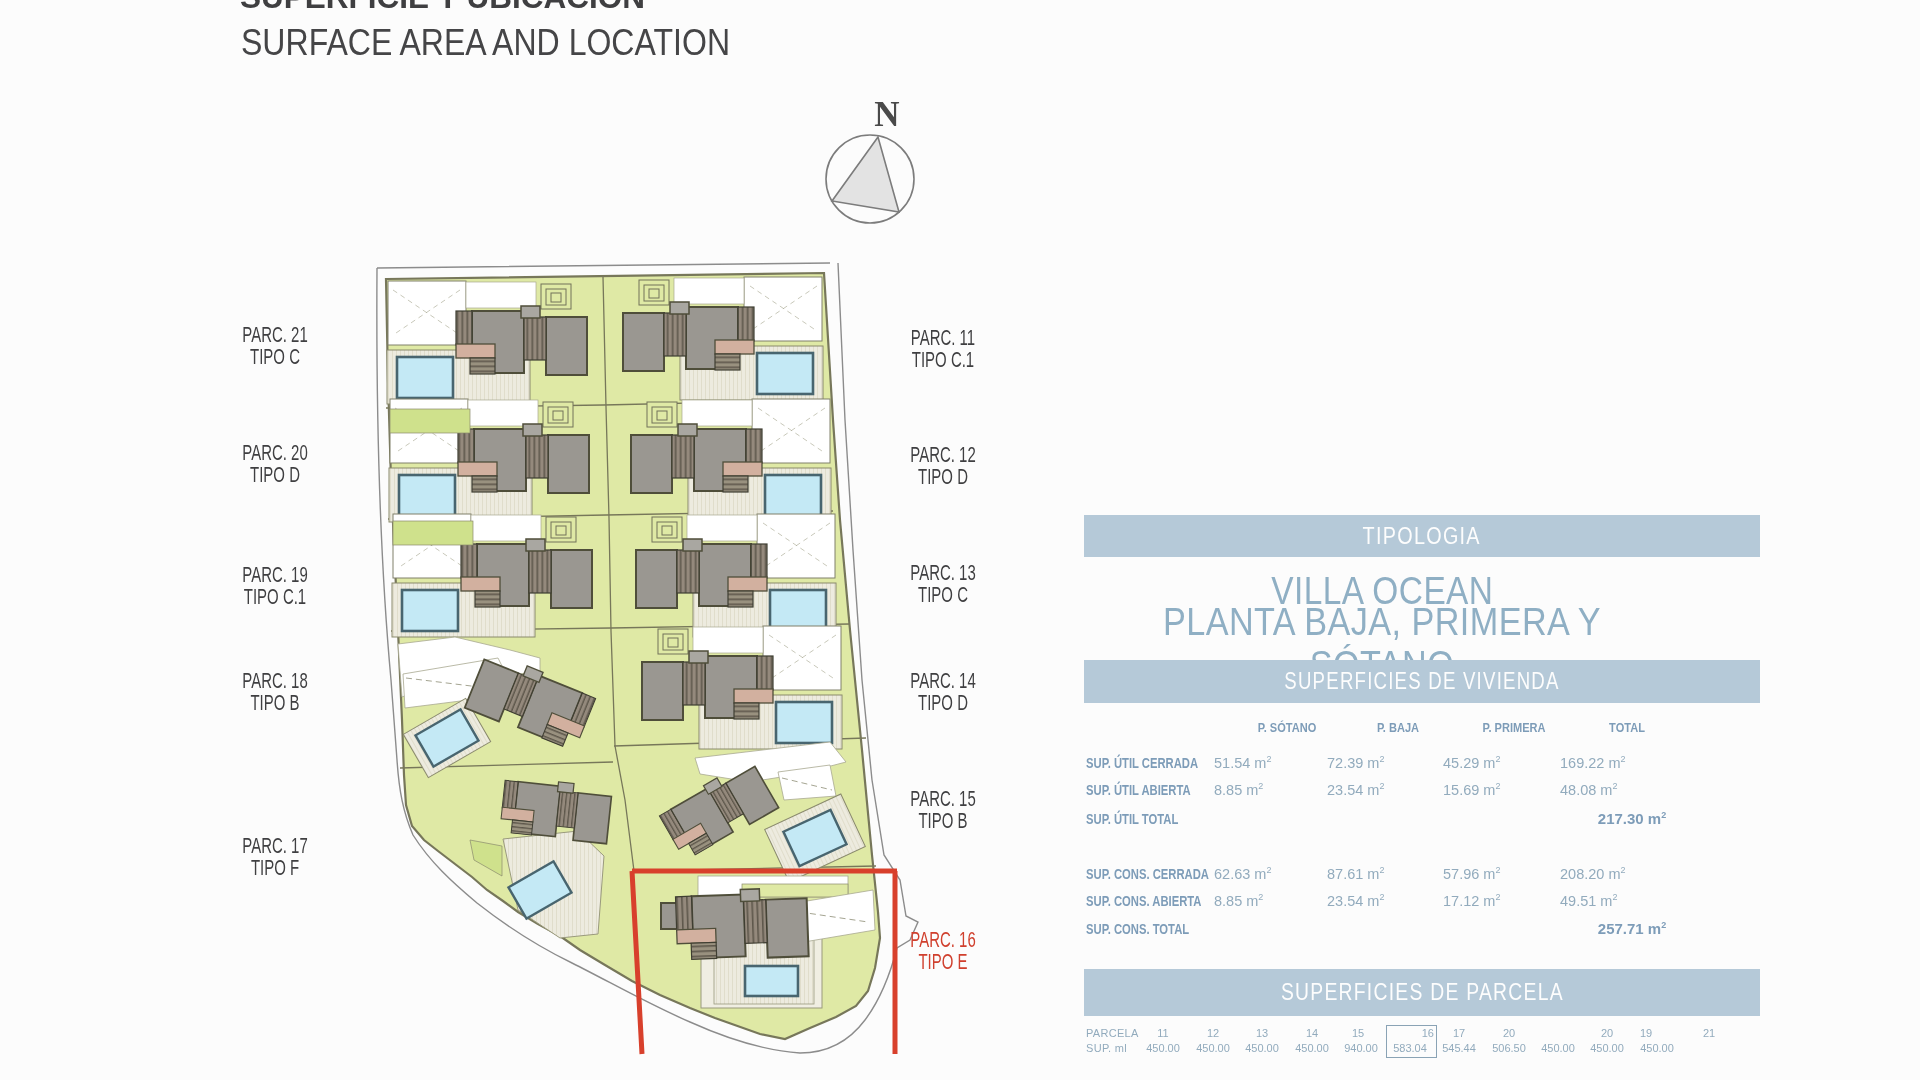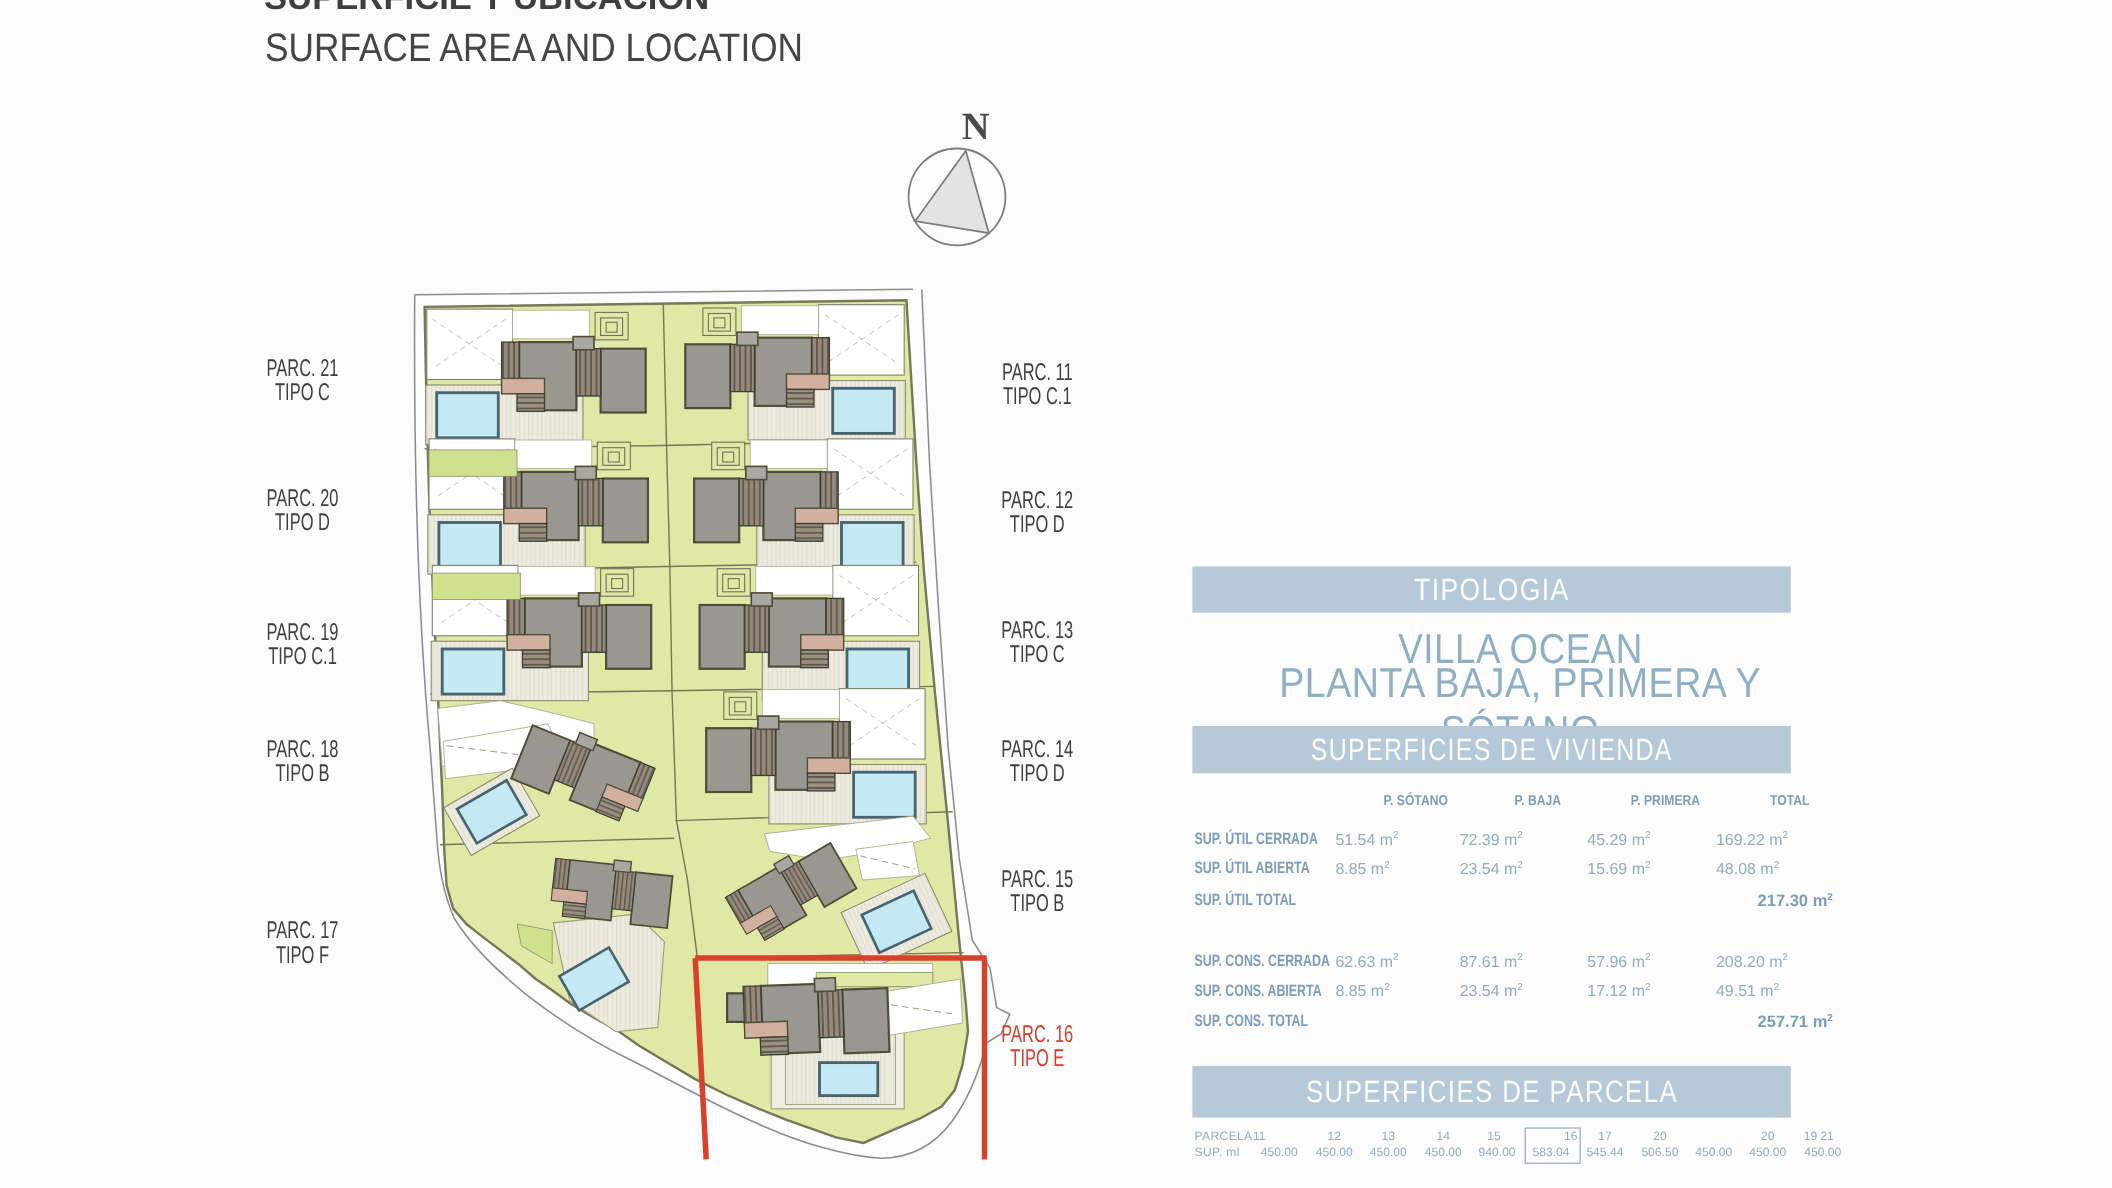--- a/index.html
+++ b/index.html
@@ -1,19 +1,19 @@
 <!DOCTYPE html>
 <html><head>
 <meta charset="utf-8">
 <style>
   html,body{margin:0;padding:0}
   body{width:1920px;height:1080px;background:#fcfcfc;font-family:"Liberation Sans",sans-serif;position:relative;overflow:hidden}
   .abs{position:absolute}
   .lbl{position:absolute;width:220px;text-align:center;font-size:22px;line-height:22px;color:#3f3f41;transform:scaleX(0.68)}
-  .band{position:absolute;left:1084px;width:544px;height:42px;background:#b5c9d8;color:#fdfdfd;text-align:center;font-size:28px;letter-spacing:1.5px}
+  .band{position:absolute;left:1084px;width:676px;height:42px;background:#b5c9d8;color:#fdfdfd;text-align:center;font-size:23px;letter-spacing:1.5px}
   .bluetxt{position:absolute;left:1084px;width:596px;text-align:center;color:#8fafc4;font-size:38px;letter-spacing:0.5px}
   .rowlab{position:absolute;left:1086px;font-size:15px;font-weight:bold;color:#7d9cb8;transform:scaleX(0.75);transform-origin:0 0}
   .val{position:absolute;width:140px;text-align:left;font-size:14.5px;color:#92abbd}
   .valb{position:absolute;width:150px;text-align:center;font-size:15px;font-weight:bold;color:#7d9cb8}
   .hdr{position:absolute;width:140px;text-align:center;font-size:13px;font-weight:bold;color:#7d9cb8;letter-spacing:0px;transform:scaleX(0.85)}
   sup{font-size:9px}
   .sx{display:inline-block;transform-origin:center}
 </style>
 </head>
 <body>
@@ -231,31 +231,31 @@
 
 <div class="rowlab" style="top:920px">SUP. CONS. TOTAL</div>
 <div class="valb" style="left:1557px;top:920px">257.71 m<sup>2</sup></div>
 
 <div class="band" style="top:969px;line-height:47px;height:47px"><span class="sx" style="transform:scaleX(0.84)">SUPERFICIES DE PARCELA</span></div>
 
 <div class="abs" style="left:1086px;top:1027px;font-size:11px;color:#92abbd;letter-spacing:0.3px">PARCELA</div>
 <div class="abs" style="left:1086px;top:1042px;font-size:11px;color:#92abbd;letter-spacing:0.3px">SUP. ml</div>
 
 <div class="abs" style="top:1027px;left:0px;font-size:11px;color:#92abbd">
-  <span class="abs" style="left:1139px;width:48px;">11</span>
+  <span class="abs" style="left:1139px;width:48px;text-align:center">11</span>
   <span class="abs" style="left:1189px;width:48px;text-align:center">12</span>
   <span class="abs" style="left:1238px;width:48px;text-align:center">13</span>
   <span class="abs" style="left:1288px;width:48px;text-align:center">14</span>
   <span class="abs" style="left:1352px;width:48px;text-align:left">15</span>
   <span class="abs" style="left:1386px;width:48px;text-align:right">16</span>
   <span class="abs" style="left:1435px;width:48px;text-align:center">17</span>
   <span class="abs" style="left:1485px;width:48px;text-align:center">20</span>
   <span class="abs" style="left:1622px;width:48px;text-align:center">19</span>
   <span class="abs" style="left:1583px;width:48px;text-align:center">20</span>
-  <span class="abs" style="left:1637px;width:48px;text-align:center">21</span>
+  <span class="abs" style="left:1703px;width:48px;">21</span>
 </div>
 
 <div class="abs" style="top:1042px;left:0px;font-size:11px;color:#92abbd">
   <span class="abs" style="left:1139px;width:48px;text-align:center">450.00</span>
   <span class="abs" style="left:1189px;width:48px;text-align:center">450.00</span>
   <span class="abs" style="left:1238px;width:48px;text-align:center">450.00</span>
   <span class="abs" style="left:1288px;width:48px;text-align:center">450.00</span>
   <span class="abs" style="left:1337px;width:48px;text-align:center">940.00</span>
   <span class="abs" style="left:1386px;width:48px;text-align:center">583.04</span>
   <span class="abs" style="left:1435px;width:48px;text-align:center">545.44</span>

